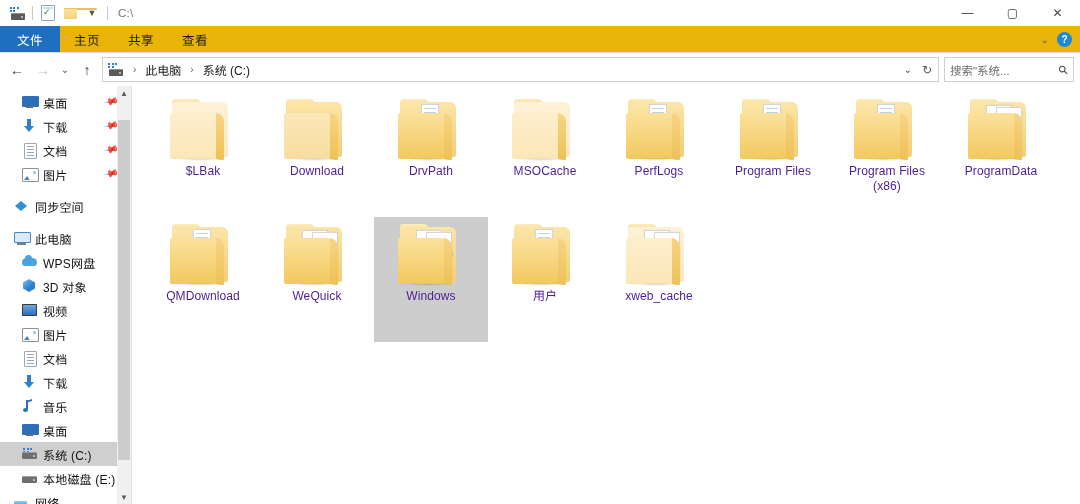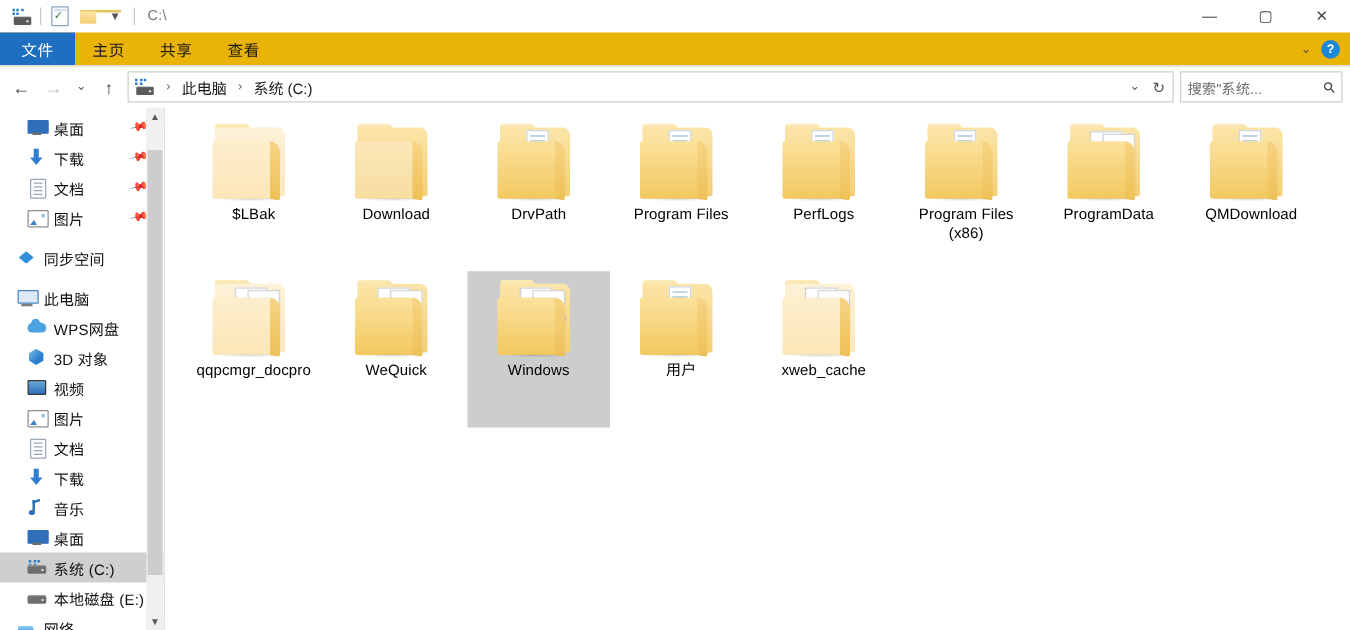--- a/index.html
+++ b/index.html
@@ -375,21 +375,21 @@
     display: flex;
     flex-direction: column;
     align-items: center;
     padding-top: 6px;
     box-sizing: border-box;
   }
   .tile.selected { background: #cdcdcd; }
   .tile .name {
     margin-top: 4px;
     font-size: 12px;
-    color: #000000;
+    color: #4c1d95;
     text-align: center;
     line-height: 15px;
     width: 104px;
     word-wrap: break-word;
     letter-spacing: .1px;
   }
 
   
   .folder {
     position: relative;
@@ -719,47 +719,56 @@
                 <div class="lines"></div>
                 <div class="pic"></div>
               </div>
             <div class="front"></div>
               <div class="shadow"></div>
           </div>
           <div class="name">DrvPath</div>
         </div>
 
 
+        <div class="tile">
+          <div class="folder pale empty">
+            <div class="tabtop"></div>
+              <div class="back"></div>
+              <div class="front"></div>
+              <div class="shadow"></div>
+          </div>
+          <div class="name">MSOCache</div>
+        </div>
 
         <div class="tile">
           <div class="folder">
             <div class="tabtop"></div>
               <div class="back"></div>
             <div class="sheet">
                 <div class="lines"></div>
                 <div class="pic"></div>
               </div>
             <div class="front"></div>
               <div class="shadow"></div>
           </div>
-          <div class="name">Program Files</div>
+          <div class="name">PerfLogs</div>
         </div>
 
         <div class="tile">
           <div class="folder">
             <div class="tabtop"></div>
               <div class="back"></div>
             <div class="sheet">
                 <div class="lines"></div>
                 <div class="pic"></div>
               </div>
             <div class="front"></div>
               <div class="shadow"></div>
           </div>
-          <div class="name">PerfLogs</div>
+          <div class="name">Program Files</div>
         </div>
 
         <div class="tile">
           <div class="folder">
             <div class="tabtop"></div>
               <div class="back"></div>
             <div class="sheet">
                 <div class="lines"></div>
                 <div class="pic"></div>
               </div>
@@ -790,88 +799,75 @@
             <div class="sheet">
                 <div class="lines"></div>
                 <div class="pic"></div>
               </div>
             <div class="front"></div>
               <div class="shadow"></div>
           </div>
           <div class="name">QMDownload</div>
         </div>
 
-        <div class="tile">
-          <div class="folder pale">
+
+
+        <div class="tile">
+          <div class="folder">
             <div class="tabtop"></div>
               <div class="back"></div>
             <div class="docs">
                 <div class="doc d2"></div>
                 <div class="doc d1"></div>
               </div>
             <div class="front"></div>
               <div class="shadow"></div>
           </div>
-          <div class="name">qqpcmgr_docpro</div>
-        </div>
-
-
-        <div class="tile">
+          <div class="name">WeQuick</div>
+        </div>
+
+        <div class="tile selected">
           <div class="folder">
             <div class="tabtop"></div>
               <div class="back"></div>
             <div class="docs">
                 <div class="doc d2"></div>
                 <div class="doc d1"></div>
               </div>
-            <div class="front"></div>
-              <div class="shadow"></div>
-          </div>
-          <div class="name">WeQuick</div>
-        </div>
-
-        <div class="tile selected">
+            <div class="gear g1"></div>
+              <div class="gear g2"></div>
+              <div class="gear g3"></div>
+            <div class="front"></div>
+              <div class="shadow"></div>
+          </div>
+          <div class="name">Windows</div>
+        </div>
+
+        <div class="tile">
           <div class="folder">
+            <div class="tabtop"></div>
+              <div class="back"></div>
+            <div class="sheet">
+                <div class="lines"></div>
+                <div class="pic"></div>
+              </div>
+            <div class="front"></div>
+              <div class="shadow"></div>
+          </div>
+          <div class="name">用户</div>
+        </div>
+
+        <div class="tile">
+          <div class="folder pale">
             <div class="tabtop"></div>
               <div class="back"></div>
             <div class="docs">
                 <div class="doc d2"></div>
                 <div class="doc d1"></div>
               </div>
-            <div class="gear g1"></div>
-              <div class="gear g2"></div>
-              <div class="gear g3"></div>
-            <div class="front"></div>
-              <div class="shadow"></div>
-          </div>
-          <div class="name">Windows</div>
-        </div>
-
-        <div class="tile">
-          <div class="folder">
-            <div class="tabtop"></div>
-              <div class="back"></div>
-            <div class="sheet">
-                <div class="lines"></div>
-                <div class="pic"></div>
-              </div>
-            <div class="front"></div>
-              <div class="shadow"></div>
-          </div>
-          <div class="name">用户</div>
-        </div>
-
-        <div class="tile">
-          <div class="folder pale">
-            <div class="tabtop"></div>
-              <div class="back"></div>
-            <div class="docs">
-                <div class="doc d2"></div>
-                <div class="doc d1"></div>
-              </div>
             <div class="front"></div>
               <div class="shadow"></div>
           </div>
           <div class="name">xweb_cache</div>
         </div>
 
       </div>
     </div>
 
   </div>

